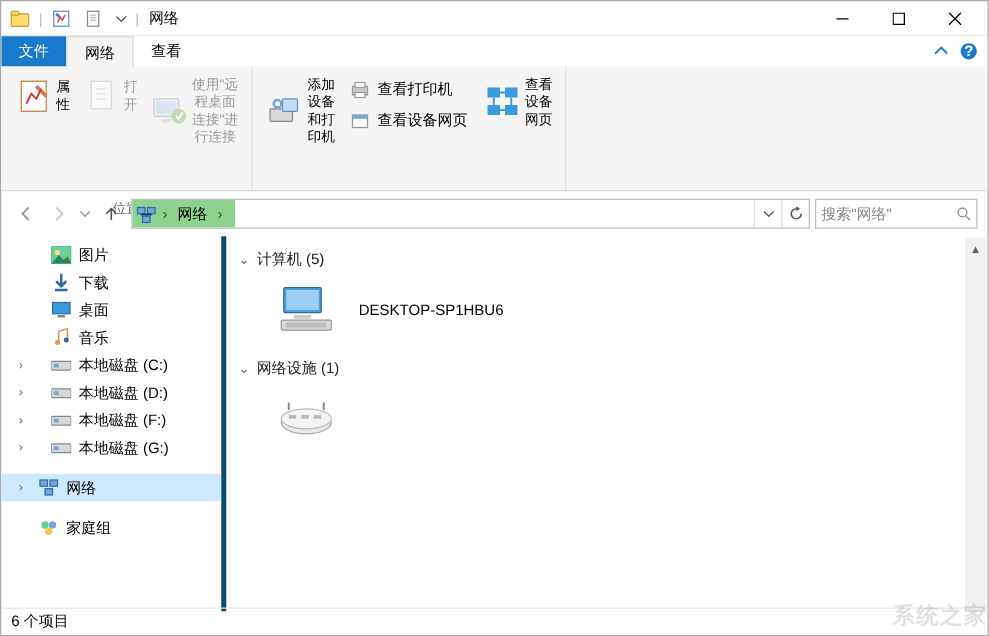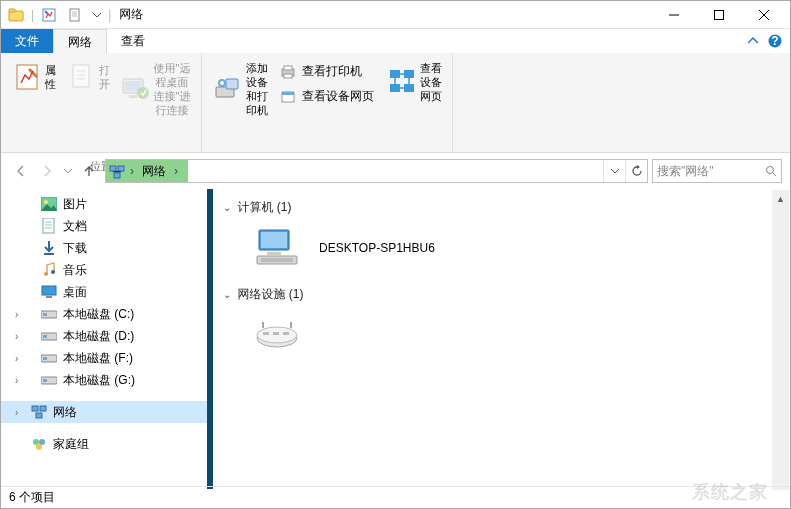--- a/index.html
+++ b/index.html
@@ -43,21 +43,21 @@
 .address-bar { flex: 1; height: 24px; border: 1px solid #c0c0c0; display: flex; align-items: center; background: #fff; }
 .address-green { background: #8fd18f; height: 100%; display: flex; align-items: center; padding: 0 6px 0 2px; }
 .address-green .crumb { display: flex; align-items: center; gap: 4px; padding: 0 4px; }
 .address-rest { flex: 1; }
 .address-ctrl { width: 22px; height: 22px; display: flex; align-items: center; justify-content: center; border-left: 1px solid #e0e0e0; }
 .search-box { width: 130px; height: 24px; border: 1px solid #c0c0c0; display: flex; align-items: center; padding: 0 4px; color: #888; gap: 4px; }
 .search-box .stext { flex: 1; }
 
 
 .main { display: flex; height: 300px; }
-.tree { width: 212px; border-right: 6px solid #0c4a6e; overflow-y: auto; padding: 4px 0; }
+.tree { width: 180px; border-right: 4px solid #0c4a6e; overflow-y: auto; padding: 4px 0; }
 .tree-item { display: flex; align-items: center; gap: 6px; height: 22px; padding: 0 0 0 40px; cursor: default; }
 .tree-item.selected { background: #cde8ff; }
 .tree-item.level0 { padding-left: 30px; }
 .tree-item .ticon { width: 16px; height: 16px; display: flex; align-items: center; justify-content: center; font-size: 13px; }
 .tree-item .expander { position: absolute; left: 14px; width: 12px; color: #666; font-size: 10px; }
 .tree-item { position: relative; }
 
 .content { flex: 1; padding: 6px 10px; overflow-y: auto; }
 .group-header { display: flex; align-items: center; gap: 6px; padding: 4px 0 8px; color: #222; }
 .group-header .chev { color: #555; font-size: 10px; }
@@ -66,21 +66,21 @@
 .item-row .item-label { }
 
 
 .statusbar { position: absolute; bottom: 0; left: 0; right: 0; height: 22px; border-top: 1px solid #e5e5e5; display: flex; align-items: center; padding: 0 8px; font-size: 11px; }
 
 
 .content-scroll-track { position: absolute; right: 1px; top: 189px; width: 17px; height: 300px; background: #f0f0f0; }
 .content-scroll-track .arrow { height: 17px; display: flex; align-items: center; justify-content: center; color: #606060; font-size: 9px; }
 
 
-.watermark { position: absolute; right: 22px; bottom: 4px; font-size: 18px; color: rgba(0,0,0,0.12); font-weight: bold; letter-spacing: 1px; pointer-events: none; }
+.watermark { position: absolute; right: 0; bottom: 4px; font-size: 18px; color: rgba(0,0,0,0.12); font-weight: bold; letter-spacing: 1px; pointer-events: none; }
 
 svg { display: block; }
 </style>
 </head>
 <body>
 
 <div class="titlebar">
   <div class="qat">
     <div class="qbtn">
       <svg width="16" height="16">
@@ -306,55 +306,46 @@
             <rect x="0" y="0" width="16" height="14" fill="#6fcf97" stroke="#3a9"></rect>
             <circle cx="5" cy="5" r="2" fill="#ffe36e"></circle>
             <path d="M0 14 L6 7 L10 11 L13 8 L16 14 Z" fill="#2f855a"></path>
           </svg>
         </span>
         <span>图片</span>
       </div>
     <div class="tree-item">
         <span class="ticon">
           <svg width="14" height="16">
-            <rect x="1" y="0" width="11" height="15" fill="#fff" stroke="#7aa"></rect>
-            <path d="M3 4h7M3 7h7M3 10h7" stroke="#9cc"></path>
-          </svg>
-        </span>
-        <span>文档</span>
-      </div>
-    <div class="tree-item">
-        <span class="ticon">
-          <svg width="14" height="16">
             <path d="M7 1 V10 M3 7 L7 11 L11 7" stroke="#2f6aa8" fill="none" stroke-width="2"></path>
             <path d="M2 14 H12" stroke="#2f6aa8" stroke-width="2"></path>
           </svg>
         </span>
         <span>下载</span>
+      </div>
+    <div class="tree-item">
+        <span class="ticon">
+          <svg width="16" height="14">
+            <rect x="1" y="1" width="14" height="9" fill="#3a9bdc" stroke="#2f6aa8"></rect>
+            <rect x="5" y="11" width="6" height="2" fill="#888"></rect>
+          </svg>
+        </span>
+        <span>桌面</span>
       </div>
     <div class="tree-item">
         <span class="ticon">
           <svg width="14" height="16">
             <path d="M5 12 V3 L12 1 V10" stroke="#d94" fill="none" stroke-width="1.3"></path>
             <circle cx="4" cy="12" r="2" fill="#d94"></circle>
             <circle cx="11" cy="10" r="2" fill="#2f6aa8"></circle>
           </svg>
         </span>
         <span>音乐</span>
       </div>
     <div class="tree-item">
-        <span class="ticon">
-          <svg width="16" height="14">
-            <rect x="1" y="1" width="14" height="9" fill="#3a9bdc" stroke="#2f6aa8"></rect>
-            <rect x="5" y="11" width="6" height="2" fill="#888"></rect>
-          </svg>
-        </span>
-        <span>桌面</span>
-      </div>
-    <div class="tree-item">
         <span class="expander">›</span>
         <span class="ticon">
           <svg width="16" height="12">
             <rect x="0" y="3" width="16" height="7" rx="1" fill="#d8d8d8" stroke="#888"></rect>
             <rect x="2" y="5" width="4" height="3" fill="#6fa8dc"></rect>
           </svg>
         </span>
         <span>本地磁盘 (C:)</span>
       </div>
     <div class="tree-item">
@@ -408,21 +399,21 @@
             <circle cx="8" cy="10" r="3" fill="#f2c94c"></circle>
           </svg>
         </span>
         <span>家庭组</span>
       </div>
   </div>
 
   <div class="content">
     <div class="group-header">
       <span class="chev">⌄</span>
-      <span>计算机 (1)</span>
+      <span>计算机 (5)</span>
     </div>
     <div class="item-row">
       <div class="big-icon">
         <svg width="48" height="40">
             <rect x="6" y="2" width="30" height="20" rx="1" fill="#4f9edd" stroke="#2f6aa8"></rect>
             <rect x="8" y="4" width="26" height="16" fill="#9ed0f5"></rect>
             <rect x="14" y="24" width="14" height="3" fill="#ccc"></rect>
             <rect x="4" y="28" width="40" height="8" rx="1" fill="#d8d8d8" stroke="#999"></rect>
             <rect x="8" y="30" width="32" height="4" fill="#bbb"></rect>
           </svg>

